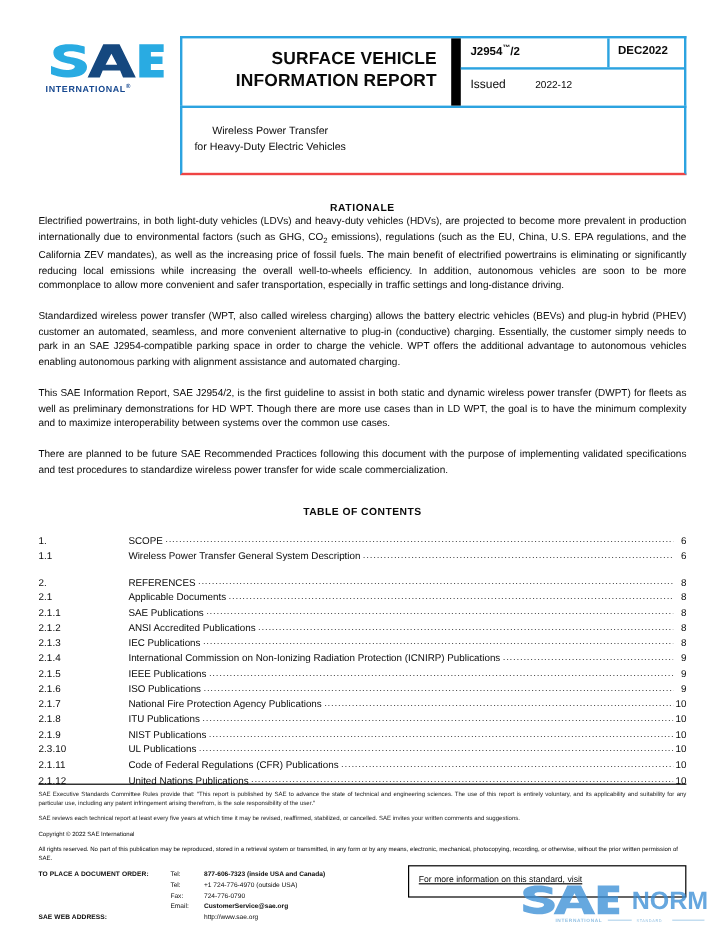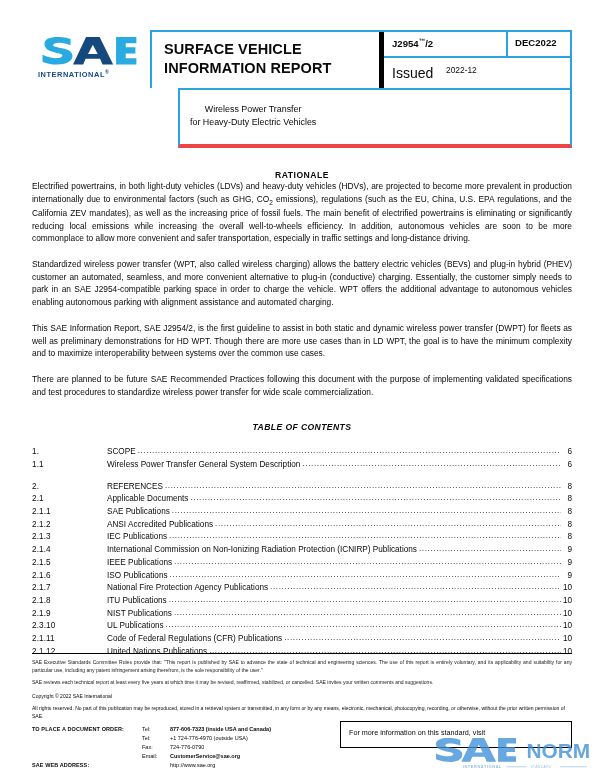--- a/index.html
+++ b/index.html
@@ -53,27 +53,28 @@
 
   .header-boxes {
     flex: 1;
     margin-left: 8px;
   }
   .hb-row {
     display: flex;
     border: 2px solid #2ca3e0;
     border-bottom: none;
   }
-  .hb-row.last { border-bottom: 4px solid #ef4444; margin-left: 28px; }
+  .hb-row.last { border-bottom: 2px solid #ef4444; }
 
   .hb-title {
     flex: 1 1 auto;
     width: 210px;
     padding: 8px 12px 10px 12px;
-    border-right: 5px solid #000000;
+    border-right: 8px solid #000000;
+    text-align: right;
   }
   .hb-title-line {
     font-size: 14.5px;
     font-weight: bold;
     line-height: 1.32;
     letter-spacing: 0.1px;
   }
 
   .hb-right {
     flex: 0 0 186px;
@@ -103,21 +104,21 @@
   }
   .hb-right-bot {
     flex: 1;
     display: flex;
     align-items: flex-start;
     padding-top: 7px;
     min-height: 30px;
   }
   .hb-issued-label {
     padding-left: 8px;
-    font-size: 14px;
+    font-size: 10px;
     width: 62px;
   }
   .hb-issued-val {
     font-size: 8.4px;
   }
 
   .hb-subtitle {
     text-align: center;
     padding: 13px 10px 15px 10px;
     font-size: 8.9px;
@@ -144,21 +145,20 @@
   }
   .para sub { font-size: 6.4px; }
 
   .toc-heading {
     text-align: center;
     font-size: 8.6px;
     font-weight: bold;
     letter-spacing: 0.4px;
     margin-top: 24px;
     margin-bottom: 14px;
-    font-style: italic;
   }
 
   .toc { font-size: 8.2px; }
   .toc-row {
     display: flex;
     align-items: baseline;
     line-height: 1.55;
     white-space: nowrap;
   }
   .toc-row.gap { margin-top: 9px; }
@@ -232,20 +232,21 @@
   .order-val.bold { font-weight: bold; }
 
   .info-box {
     position: absolute;
     right: 0;
     top: -4px;
     width: 232px;
     border: 1.4px solid #000;
     padding: 6px 8px 8px 8px;
     background: transparent;
+    text-decoration: underline;
   }
   .info-box-title {
     font-size: 7.2px;
     line-height: 1.4;
   }
   .info-box-link {
     font-size: 7.2px;
     color: #2a2ad0;
     text-decoration: underline;
     word-break: break-all;

